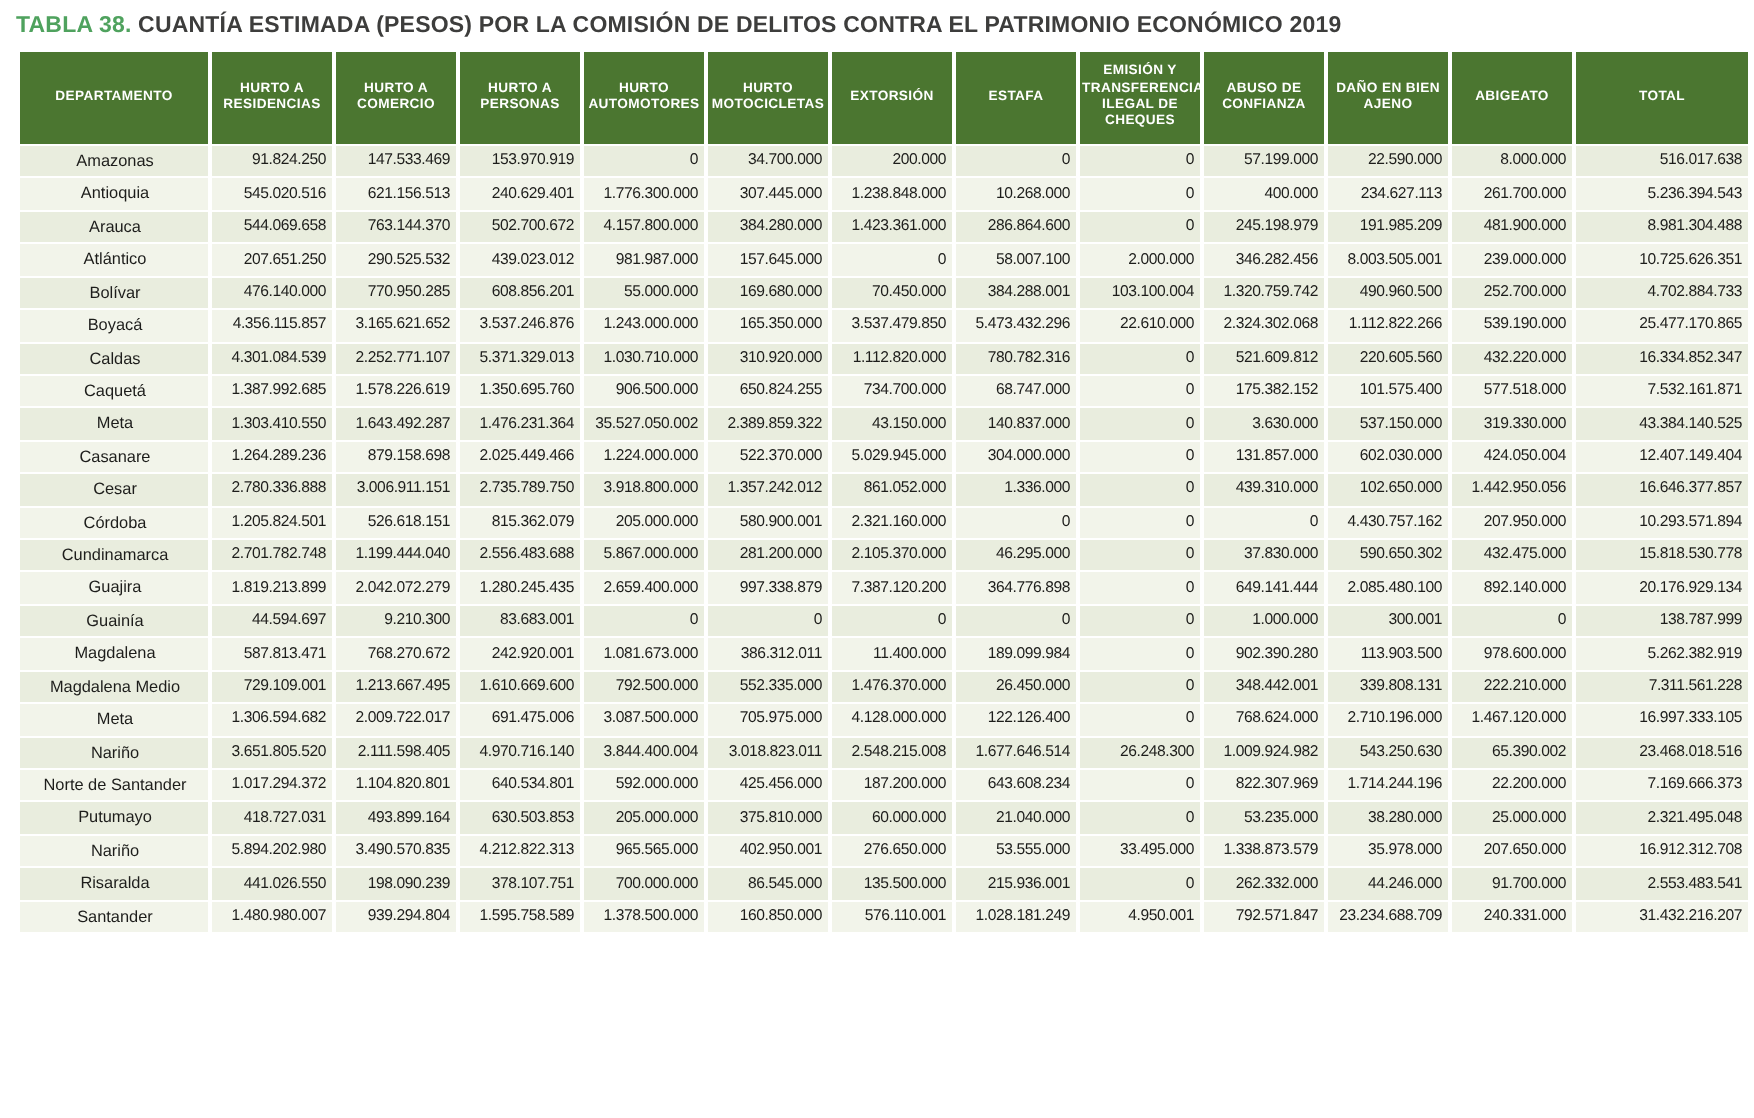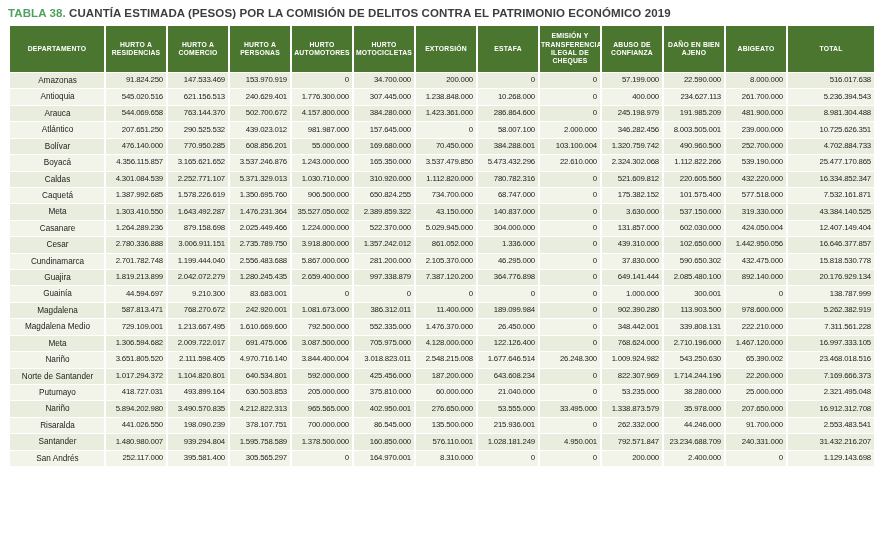--- a/index.html
+++ b/index.html
@@ -266,20 +266,35 @@
     <td class="num">1.357.242.012</td>
     <td class="num">861.052.000</td>
     <td class="num">1.336.000</td>
     <td class="num">0</td>
     <td class="num">439.310.000</td>
     <td class="num">102.650.000</td>
     <td class="num">1.442.950.056</td>
     <td class="num total">16.646.377.857</td>
   </tr>
 
+  <tr>
+    <td class="dept">Córdoba</td>
+    <td class="num">1.205.824.501</td>
+    <td class="num">526.618.151</td>
+    <td class="num">815.362.079</td>
+    <td class="num">205.000.000</td>
+    <td class="num">580.900.001</td>
+    <td class="num">2.321.160.000</td>
+    <td class="num">0</td>
+    <td class="num">0</td>
+    <td class="num">0</td>
+    <td class="num">4.430.757.162</td>
+    <td class="num">207.950.000</td>
+    <td class="num total">10.293.571.894</td>
+  </tr>
 
   <tr>
     <td class="dept">Cundinamarca</td>
     <td class="num">2.701.782.748</td>
     <td class="num">1.199.444.040</td>
     <td class="num">2.556.483.688</td>
     <td class="num">5.867.000.000</td>
     <td class="num">281.200.000</td>
     <td class="num">2.105.370.000</td>
     <td class="num">46.295.000</td>
@@ -461,30 +476,15 @@
     <td class="num">160.850.000</td>
     <td class="num">576.110.001</td>
     <td class="num">1.028.181.249</td>
     <td class="num">4.950.001</td>
     <td class="num">792.571.847</td>
     <td class="num">23.234.688.709</td>
     <td class="num">240.331.000</td>
     <td class="num total">31.432.216.207</td>
   </tr>
 
-  <tr>
-    <td class="dept">San Andrés</td>
-    <td class="num">252.117.000</td>
-    <td class="num">395.581.400</td>
-    <td class="num">305.565.297</td>
-    <td class="num">0</td>
-    <td class="num">164.970.001</td>
-    <td class="num">8.310.000</td>
-    <td class="num">0</td>
-    <td class="num">0</td>
-    <td class="num">200.000</td>
-    <td class="num">2.400.000</td>
-    <td class="num">0</td>
-    <td class="num total">1.129.143.698</td>
-  </tr>
 </tbody>
   </table>
 </div>
 
 </body></html>

